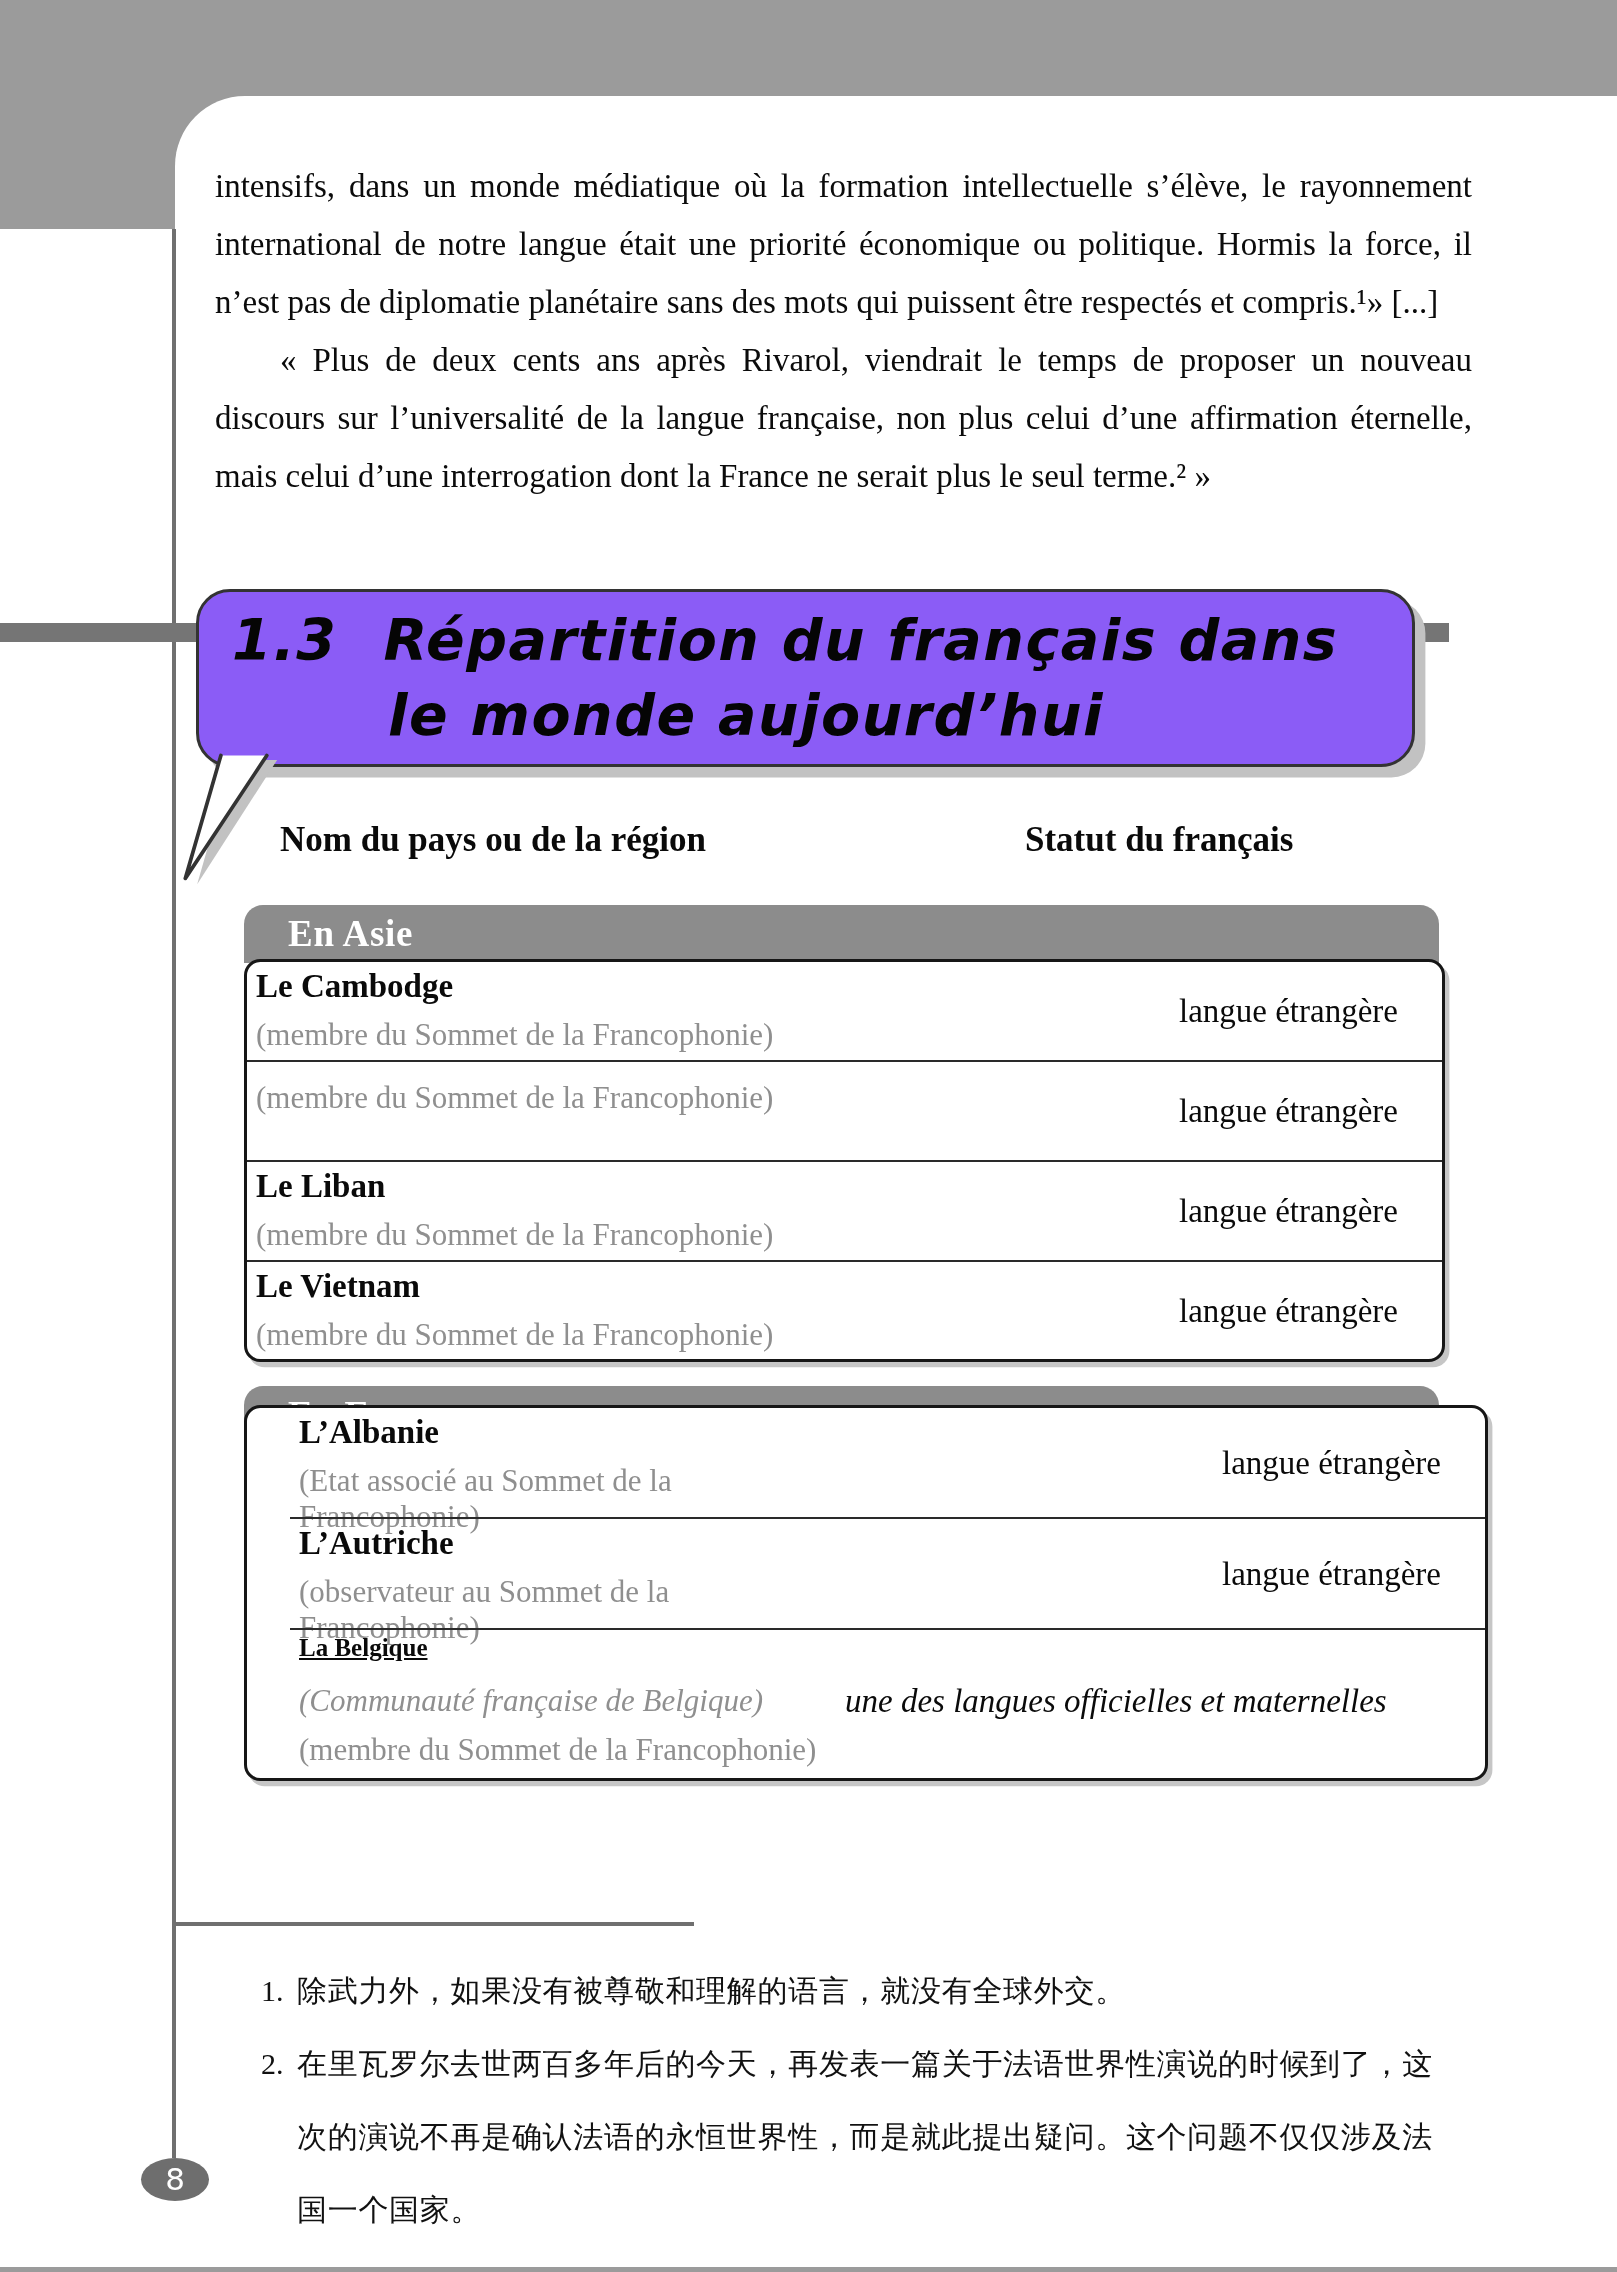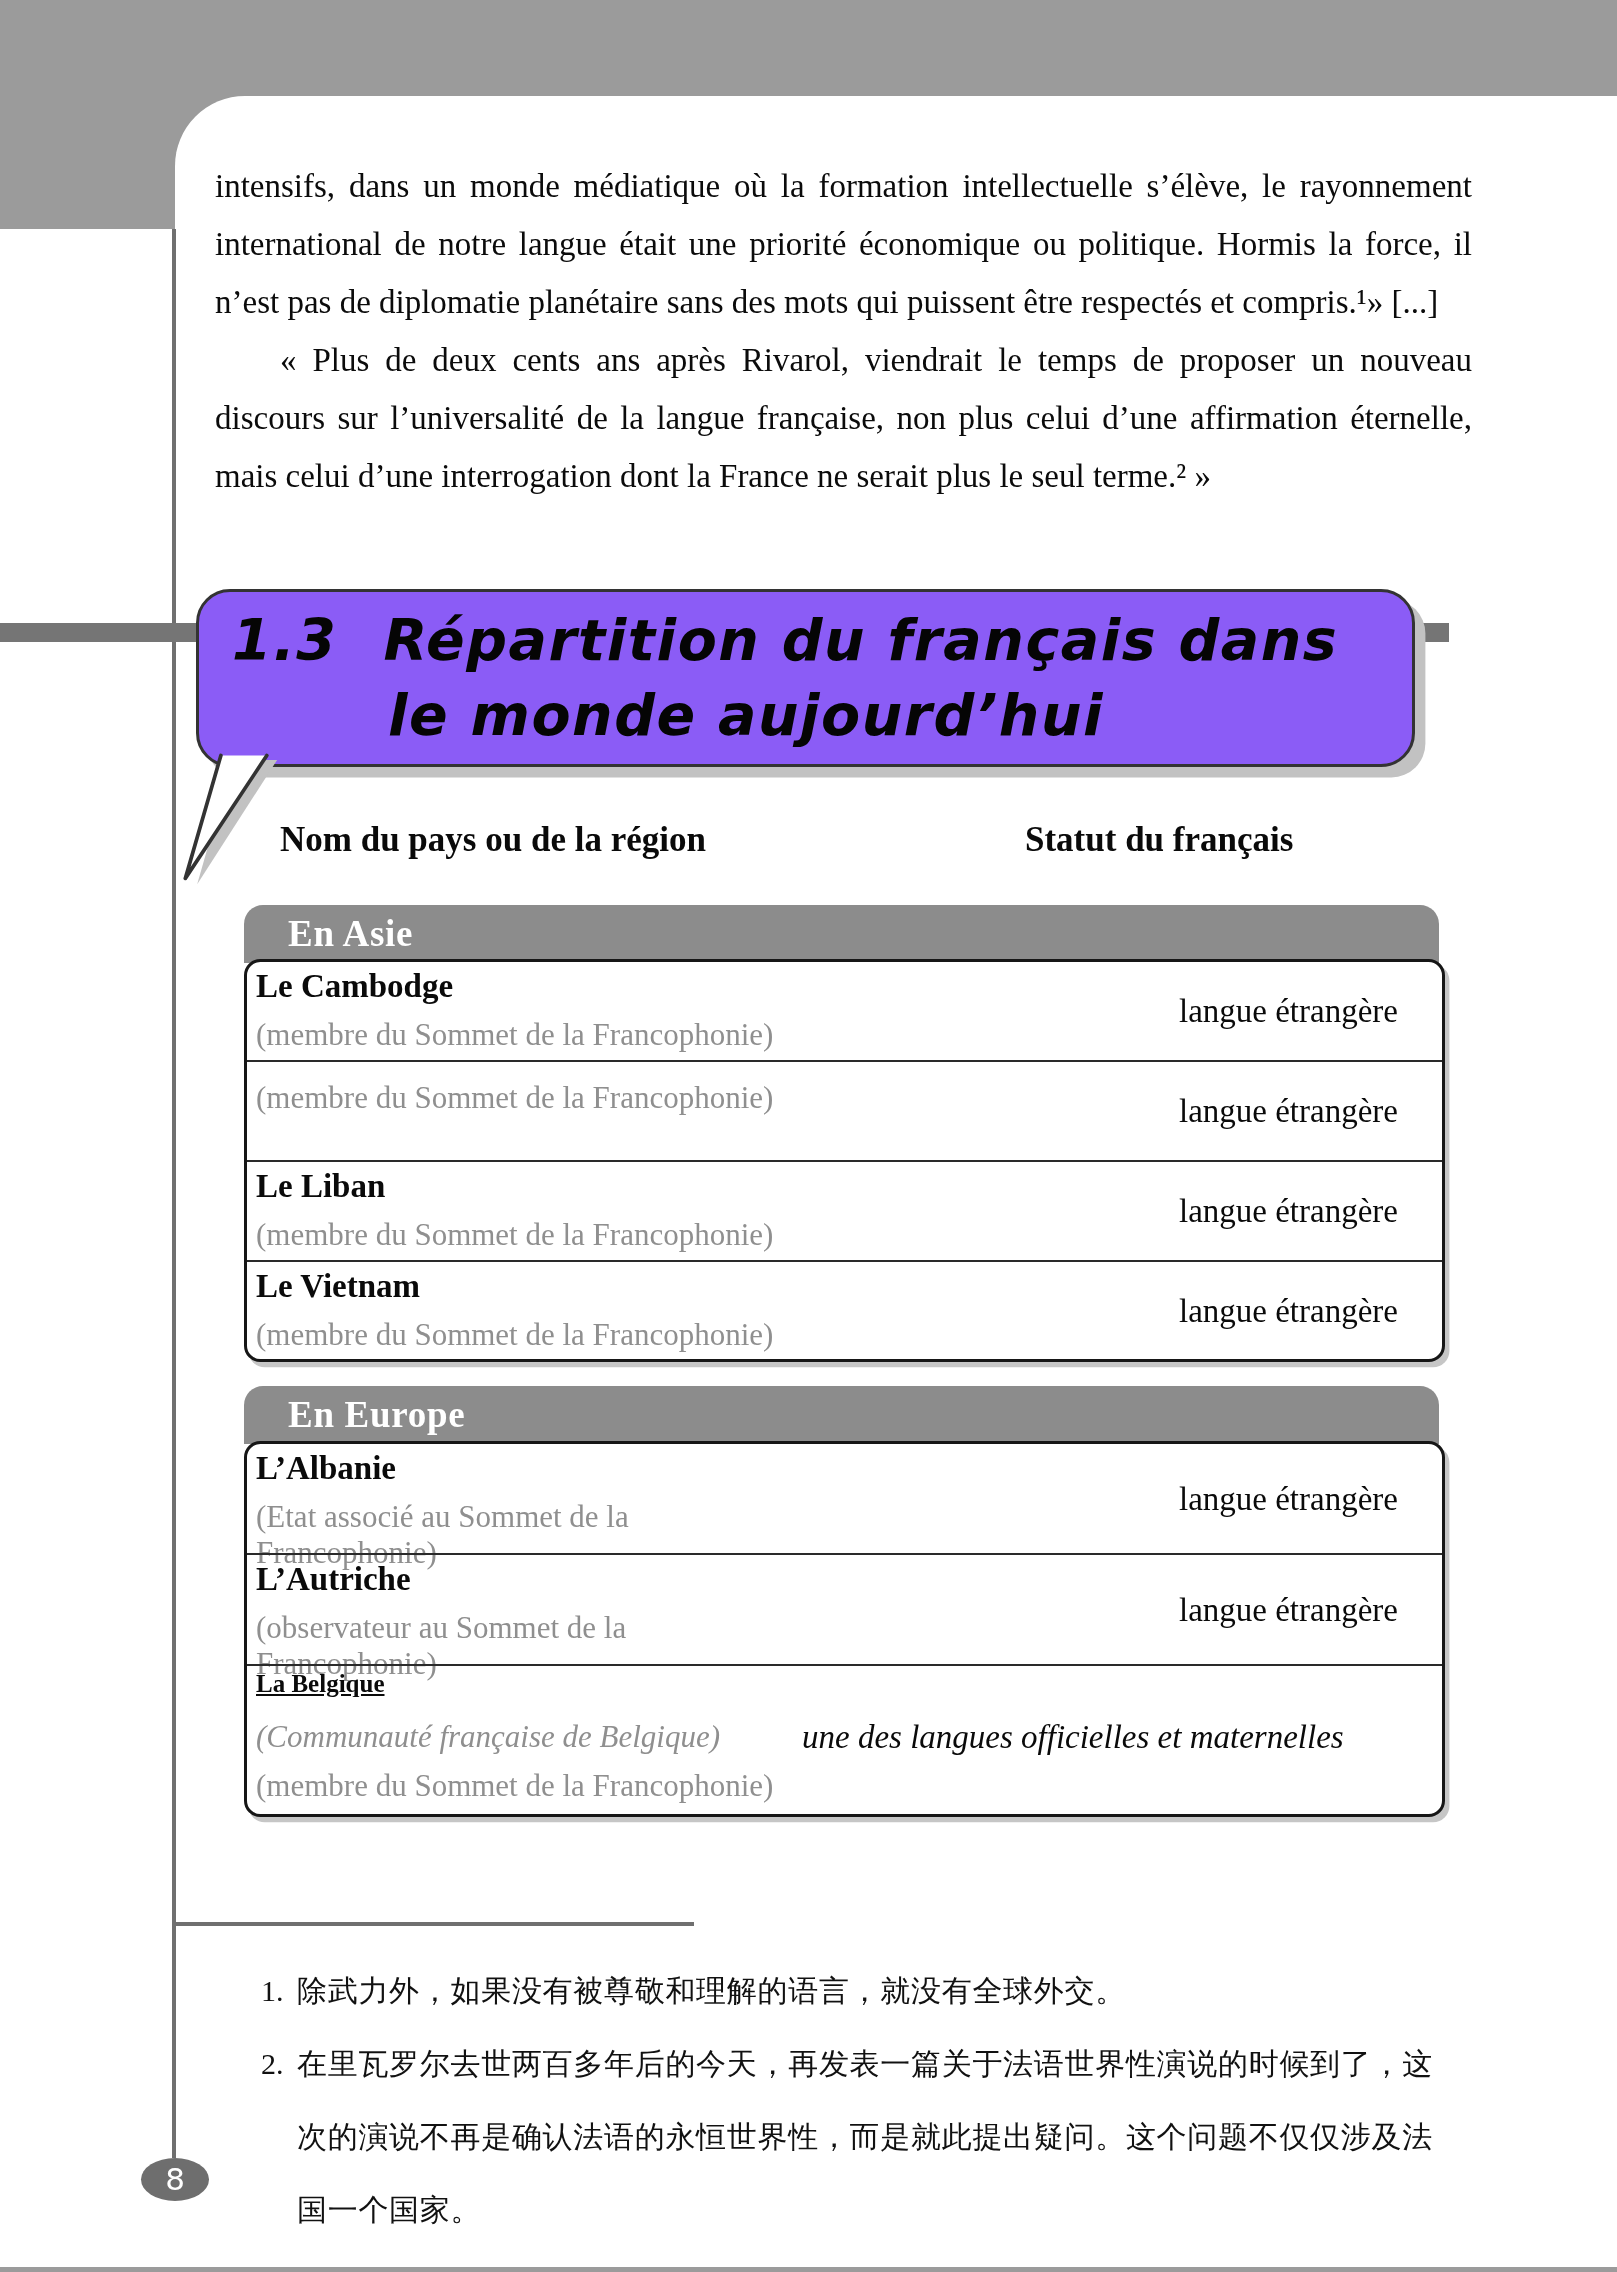--- a/index.html
+++ b/index.html
@@ -46,21 +46,21 @@
   .col-head.right{left:1025px;top:820px;}
 
   
   .region-bar{position:absolute;left:244px;width:1195px;height:58px;background:#8c8c8c;
           border-radius:19px 19px 0 0;z-index:4;}
   .region-bar .region-label{position:absolute;left:44px;top:7.4px;color:#ffffff;
           font-weight:bold;font-size:37px;letter-spacing:0.7px;}
   .tbox{position:absolute;left:244px;width:1195px;background:#ffffff;border:3px solid #161616;
         border-radius:16.3px;box-shadow:4.4px 5.2px 0 #c6c6c6;z-index:5;}
   .bar-asie{top:905px;} .tbox-asie{top:959px;height:397px;}
-  .bar-europe{top:1386px;} .tbox-europe{top:1441px;height:370px;}
+  .bar-europe{top:1386px;} .tbox-europe{top:1405px;height:370px;padding-left:43px;}
   .t-row{position:relative;}
   .t-row + .t-row{border-top:2.2px solid #2a2a2a;}
   .row-133{height:98px;} .row-150{height:109px;} .row-196{height:145px;}
   .row-left{position:absolute;left:9px;top:6px;width:548px;}
   .country{font-weight:bold;font-size:33px;color:#0a0a0a;}
   .note{font-size:31px;color:#8f8f8f;}
   .row-left .note{margin-top:12px;}
   .status{position:absolute;left:905px;top:50%;transform:translateY(-50%);
           font-size:33px;color:#0a0a0a;white-space:nowrap;margin-left:27px;}
   .b-country{position:absolute;left:9px;top:4.4px;width:548px;font-weight:bold;font-size:25px;

